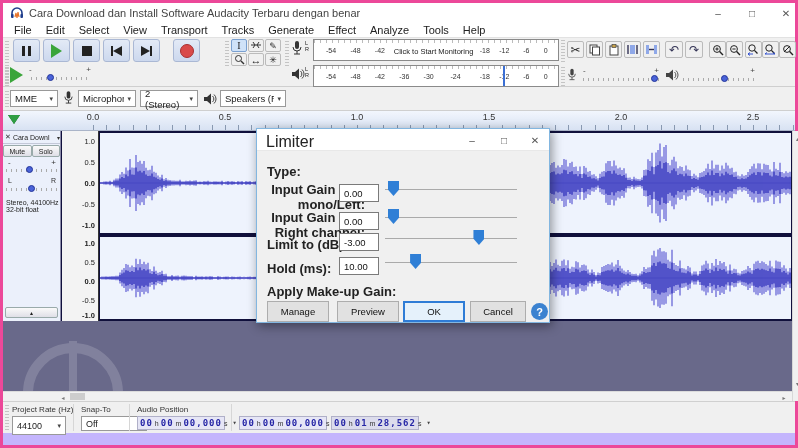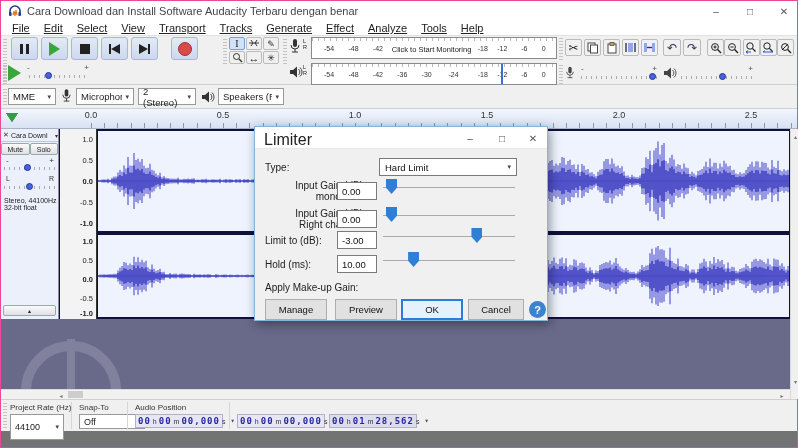--- a/index.html
+++ b/index.html
@@ -1,27 +1,27 @@
 <!DOCTYPE html>
 <html><head>
 <meta charset="utf-8">
 <style>
   html,body{margin:0;padding:0;background:#fff;}
   body{width:798px;height:448px;position:relative;overflow:hidden;
        font-family:"Liberation Sans",sans-serif;-webkit-font-smoothing:antialiased;}
   .abs{position:absolute;}
-  #window{position:absolute;inset:0;border:1px solid #ec4899;box-sizing:border-box;background:#737373;}
+  #window{position:absolute;inset:0;border:3px solid #ec4899;box-sizing:border-box;background:#c4b5fd;}
   
   .titlebar{left:0;top:0;width:100%;height:20px;background:#fff;}
   .title-text{left:26px;top:4px;font-size:11px;color:#444;white-space:nowrap;}
   .winbtn{top:0;width:34px;height:20px;display:flex;align-items:center;justify-content:center;
           font-size:10px;color:#555;}
   
   .menubar{left:0;top:20px;width:100%;height:14px;background:#fff;display:flex;align-items:center;padding-left:4px;box-sizing:border-box;}
-  .menu-item{font-size:11px;color:#222;padding:0 7px;text-decoration:underline;}
+  .menu-item{font-size:11px;color:#222;padding:0 7px;}
   
   .toolzone{left:0;top:34px;width:100%;height:50px;background:#f0f0f0;border-top:1px solid #e2e2e2;border-bottom:1px solid #cfcfcf;box-sizing:border-box;}
   .grip{width:4px;background:repeating-linear-gradient(0deg,#c4c4c4 0 1px,transparent 1px 3px);}
   .tbtn{background:linear-gradient(#e3eaf6,#ccd8ee);border:1px solid #aab8d4;border-radius:3px;
         display:flex;align-items:center;justify-content:center;box-sizing:border-box;}
   .small-btn{width:16px;height:13px;background:#f0f0f0;border:1px solid #bbb;border-radius:2px;
         display:flex;align-items:center;justify-content:center;font-size:9px;color:#222;box-sizing:border-box;}
   .tool-sel{background:#cfe2f8;border-color:#7aa0d0;}
   .tri-right{width:0;height:0;border-style:solid;}
   .meterbox{background:#fff;border:1px solid #8a8a8a;box-sizing:border-box;}
@@ -58,21 +58,21 @@
   .tf-u{font-size:7px;color:#333;margin:0 2px;font-family:"Liberation Sans",sans-serif;}
   .vsep{position:absolute;top:2px;width:1px;height:27px;background:#d6d6d6;}
   
   .statusbar{left:0;top:430px;width:100%;height:18px;background:#f0f0f0;border-top:1px solid #c8c8c8;box-sizing:border-box;}
   .status-cell{position:absolute;left:2px;top:2px;width:280px;height:13px;border:1px solid #dcdcdc;border-right-color:#bbb;
                font-size:9.5px;color:#333;padding:1px 6px;box-sizing:border-box;}
   
   .dialog{position:absolute;left:253px;top:125px;width:294px;height:195px;background:#f0f0f0;
           border:1px solid #82b6e0;box-shadow:2px 3px 10px rgba(0,0,0,.4);box-sizing:border-box;z-index:50;}
   .dlg-title{position:absolute;left:0;top:0;width:100%;height:22px;background:#fff;border-bottom:1px solid #e8e8e8;box-sizing:border-box;}
-  .dlg-label{position:absolute;font-size:10px;color:#222;}
+  .dlg-label{position:absolute;font-size:13px;color:#222;font-weight:bold;}
   .dlg-box{position:absolute;width:40px;height:18px;background:#fff;border:1px solid #7a7a7a;box-sizing:border-box;
            font-size:9.5px;color:#111;display:flex;align-items:center;padding-left:4px;}
   .dlg-sel{position:absolute;width:138px;height:18px;background:#fff;border:1px solid #7a7a7a;box-sizing:border-box;
            font-size:9.5px;color:#111;display:flex;align-items:center;justify-content:space-between;padding:0 5px;}
   .dlg-slider{position:absolute;width:132px;height:18px;}
   .dlg-slider .line{position:absolute;left:0;right:0;top:9px;height:1px;background:#aaa;}
   .pent{position:absolute;top:1px;width:11px;height:15px;background:#2f7fd6;
         clip-path:polygon(0 0,100% 0,100% 58%,50% 100%,0 58%);}
   .dlg-btn{position:absolute;height:21px;background:#e1e1e1;border:1px solid #adadad;box-sizing:border-box;
            font-size:9.5px;color:#111;display:flex;align-items:center;justify-content:center;}
@@ -447,21 +447,21 @@
 
   <div class="hsb">
     <div class="sb-arrow" style="left:55px;top:1px;width:10px;height:8px">◂</div>
     <div style="position:absolute;left:67px;top:1px;width:15px;height:7px;background:#cdcdcd"></div>
     <div class="sb-arrow" style="left:776px;top:1px;width:10px;height:8px">▸</div>
   </div>
 
   <div class="abs selbar">
     <div class="abs grip" style="left:2px;top:3px;height:25px"></div>
     <span class="sb-label" style="left:9px">Project Rate (Hz)</span>
-    <div class="abs sel" style="left:9px;top:14px;width:54px;height:26px;font-size:9px">
+    <div class="abs sel" style="left:9px;top:14px;width:54px;height:19px;font-size:9px">
       <span>44100</span>
         <span class="caret">▾</span>
     </div>
     <div class="vsep" style="left:70px"></div>
     <span class="sb-label" style="left:78px">Snap-To</span>
     <div class="abs sel" style="left:78px;top:14px;width:66px;height:15px;font-size:9px">
       <span>Off</span>
         <span class="caret">▾</span>
     </div>
     <div class="vsep" style="left:126px"></div>
@@ -505,24 +505,20 @@
         </div>
       <div class="abs winbtn" style="left:232px;width:30px;height:22px">
           <span>□</span>
         </div>
       <div class="abs winbtn" style="left:264px;width:28px;height:22px">
           <span>✕</span>
         </div>
     </div>
 
     <span class="dlg-label" style="left:10px;top:35px">Type:</span>
-    <div class="dlg-sel" style="left:124px;top:31px">
-      <span>Hard Limit</span>
-        <span class="caret">▾</span>
-    </div>
 
     <div class="dlg-label" style="left:0;top:53px;width:108px;text-align:right">
       <div>Input Gain (dB)</div>
         <div>mono/Left:</div>
     </div>
     <div class="dlg-box" style="left:82px;top:55px">
         <span>0.00</span>
       </div>
     <div class="dlg-slider" style="left:128px;top:51px">
       <div class="line"></div>

